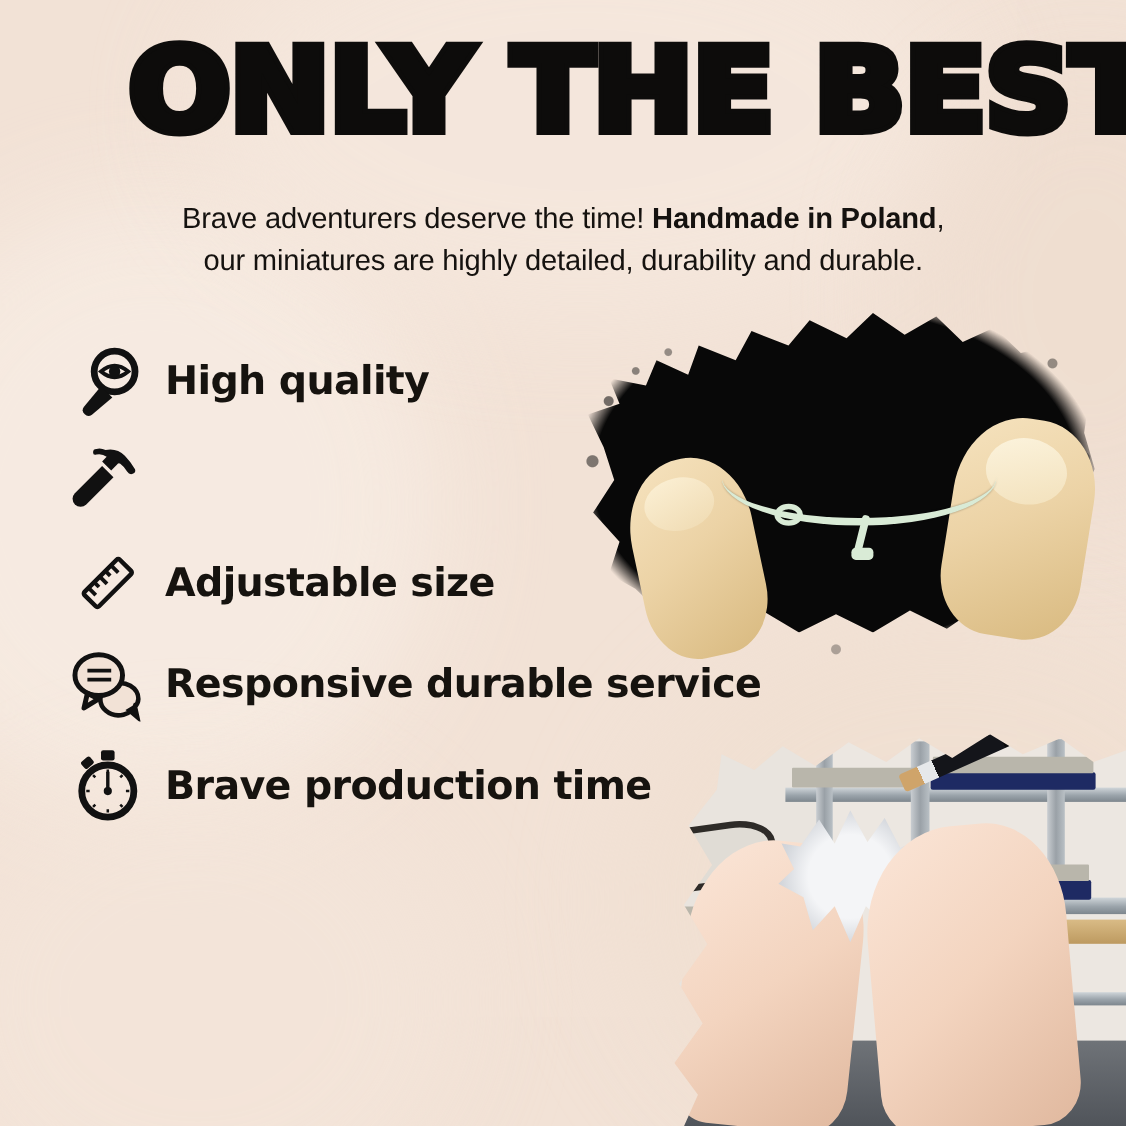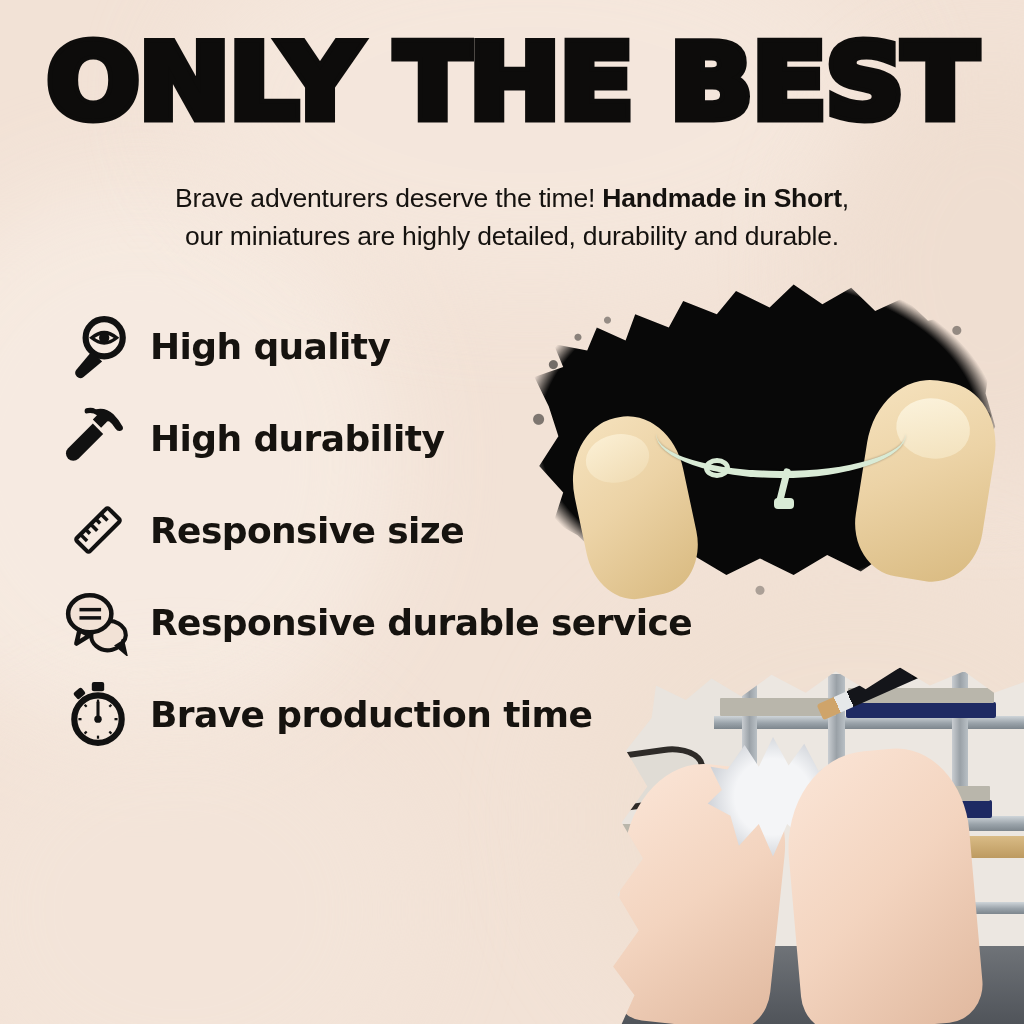--- a/index.html
+++ b/index.html
@@ -23,21 +23,21 @@
     filter:blur(48px);
   }
   .tex.a { left:-120px; top:180px;  width:520px; height:560px; background:#f7ece3; opacity:.85; }
   .tex.b { left:180px;  top:-90px;  width:700px; height:380px; background:#f6e9df; opacity:.7; }
   .tex.c { left:560px;  top:560px;  width:600px; height:520px; background:#efdecf; opacity:.55; }
   .tex.d { left:-60px;  top:700px;  width:480px; height:420px; background:#f4e6db; opacity:.6; }
   .tex.e { left:820px;  top:60px;   width:340px; height:420px; background:#eddbcd; opacity:.55; }
 
   
   #title-block {
-    position:absolute; left:0; top:30px; width:1024px; text-align:center;
+    position:absolute; left:0; top:30px; width:1024px; text-align:right;
   }
   #page-title {
     display:inline-block;
     font-family:"DejaVu Sans", sans-serif;
     font-weight:700;
     font-size:104px;
     line-height:1;
     letter-spacing:-1px;
     color:#0d0c0b;
     -webkit-text-stroke:9px #0d0c0b;
@@ -252,21 +252,21 @@
   <div class="tex c"></div>
   <div class="tex d"></div>
   <div class="tex e"></div>
 
   <div id="title-block">
     <span id="page-title" class="noselect">ONLY THE BEST</span>
   </div>
 
   <div id="subtitle">
     <div>
-      <span>Brave adventurers deserve the time! </span><b>Handmade in Short</b><span>,</span>
+      <span>Brave adventurers deserve the time! </span><b>Handmade in Poland</b><span>,</span>
     </div>
     <div>our miniatures are highly detailed, durability and durable.</div>
   </div>
 
   <div id="features">
 
     <div class="feat">
       <span class="ic">
         <svg width="66" height="66" viewBox="0 0 64 64" aria-hidden="true">
           <circle cx="38" cy="24" r="18" fill="none" stroke="#111" stroke-width="6"></circle>
@@ -278,37 +278,36 @@
       <span class="lbl">High quality</span>
     </div>
 
     <div class="feat">
       <span class="ic">
         <svg width="66" height="66" viewBox="0 0 64 64" aria-hidden="true">
           <path d="M30 4 q10 -2 17 5 q5 5 9 12 q1 3 -2 4 q-3 1 -5 -2 q-3 -5 -6 -7 q-2 -1 -3 1 l-5 5 l-8 -8 l4 -4 q-4 -3 -9 -2 q-3 1 -3 -2 q0 -3 3 -3 q4 -1 8 1 Z" fill="#111"></path>
           <path d="M27 18 L37 28 L13 52 a7 7 0 0 1 -10 -10 Z" fill="#111"></path>
         </svg>
       </span>
-      <span class="lbl">High durability</span>
     </div>
 
     <div class="feat">
       <span class="ic">
         <svg width="66" height="66" viewBox="0 0 64 64" aria-hidden="true">
           <g transform="rotate(-45 32 32)">
             <rect x="10" y="23" width="44" height="18" rx="2" fill="none" stroke="#111" stroke-width="4"></rect>
             <line x1="17" y1="23" x2="17" y2="32" stroke="#111" stroke-width="3.4"></line>
             <line x1="24" y1="23" x2="24" y2="29" stroke="#111" stroke-width="3.4"></line>
             <line x1="31" y1="23" x2="31" y2="32" stroke="#111" stroke-width="3.4"></line>
             <line x1="38" y1="23" x2="38" y2="29" stroke="#111" stroke-width="3.4"></line>
             <line x1="45" y1="23" x2="45" y2="32" stroke="#111" stroke-width="3.4"></line>
           </g>
         </svg>
       </span>
-      <span class="lbl">Responsive size</span>
+      <span class="lbl">Adjustable size</span>
     </div>
 
     <div class="feat">
       <span class="ic">
         <svg width="70" height="68" viewBox="0 0 68 64" aria-hidden="true">
           <path d="M44 42 a10 10 0 0 0 1 -3 a16 14 0 1 1 -20 -17 a16 14 0 0 1 22 13 a14 12 0 0 1 -3 7 l2 9 l-7 -6 Z" fill="#f2e2d6" stroke="#111" stroke-width="4" transform="translate(14,10)"></path>
           <ellipse cx="26" cy="24" rx="21" ry="18" fill="#f2e2d6" stroke="#111" stroke-width="4.4"></ellipse>
           <path d="M16 40 l-3 13 l13 -8 Z" fill="#f2e2d6" stroke="#111" stroke-width="4.4" stroke-linejoin="round"></path>
           <line x1="16" y1="20" x2="37" y2="20" stroke="#111" stroke-width="3.4"></line>
           <line x1="16" y1="28" x2="37" y2="28" stroke="#111" stroke-width="3.4"></line>

